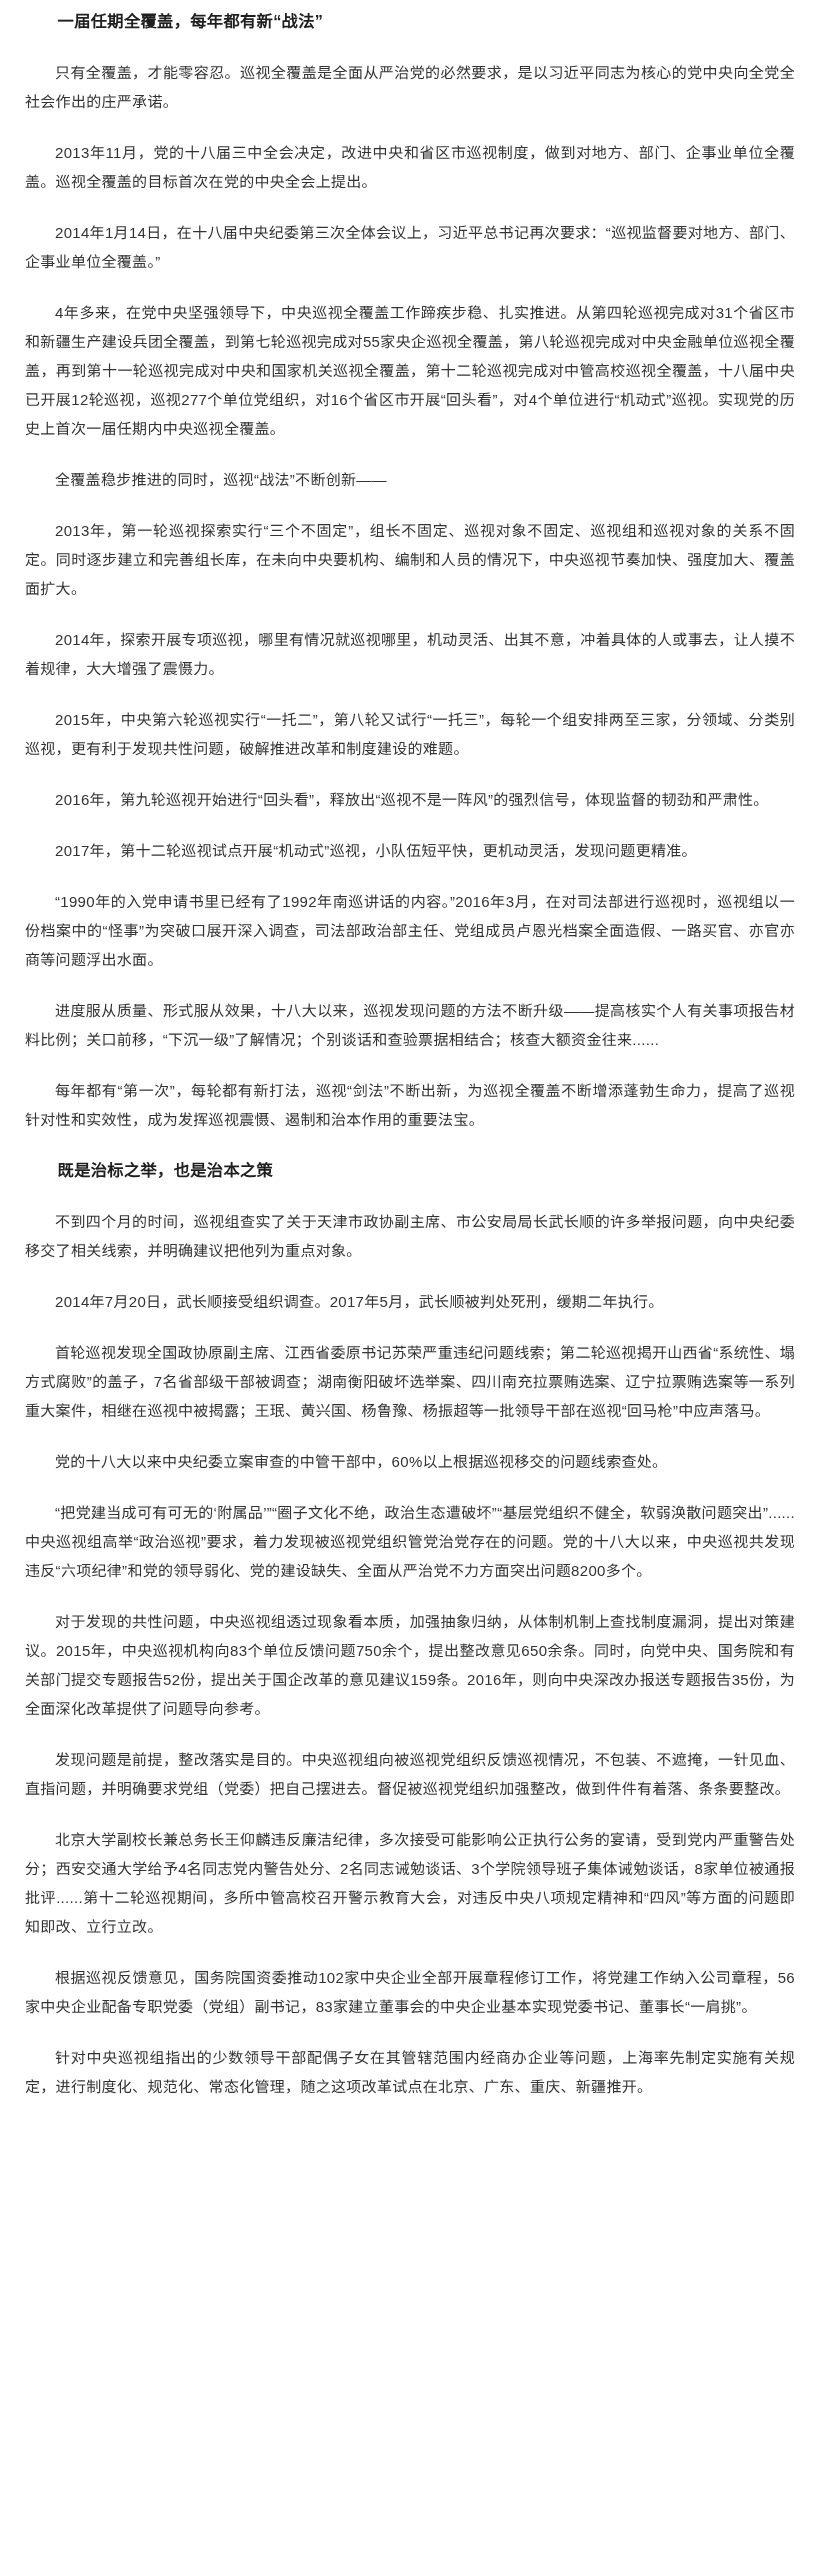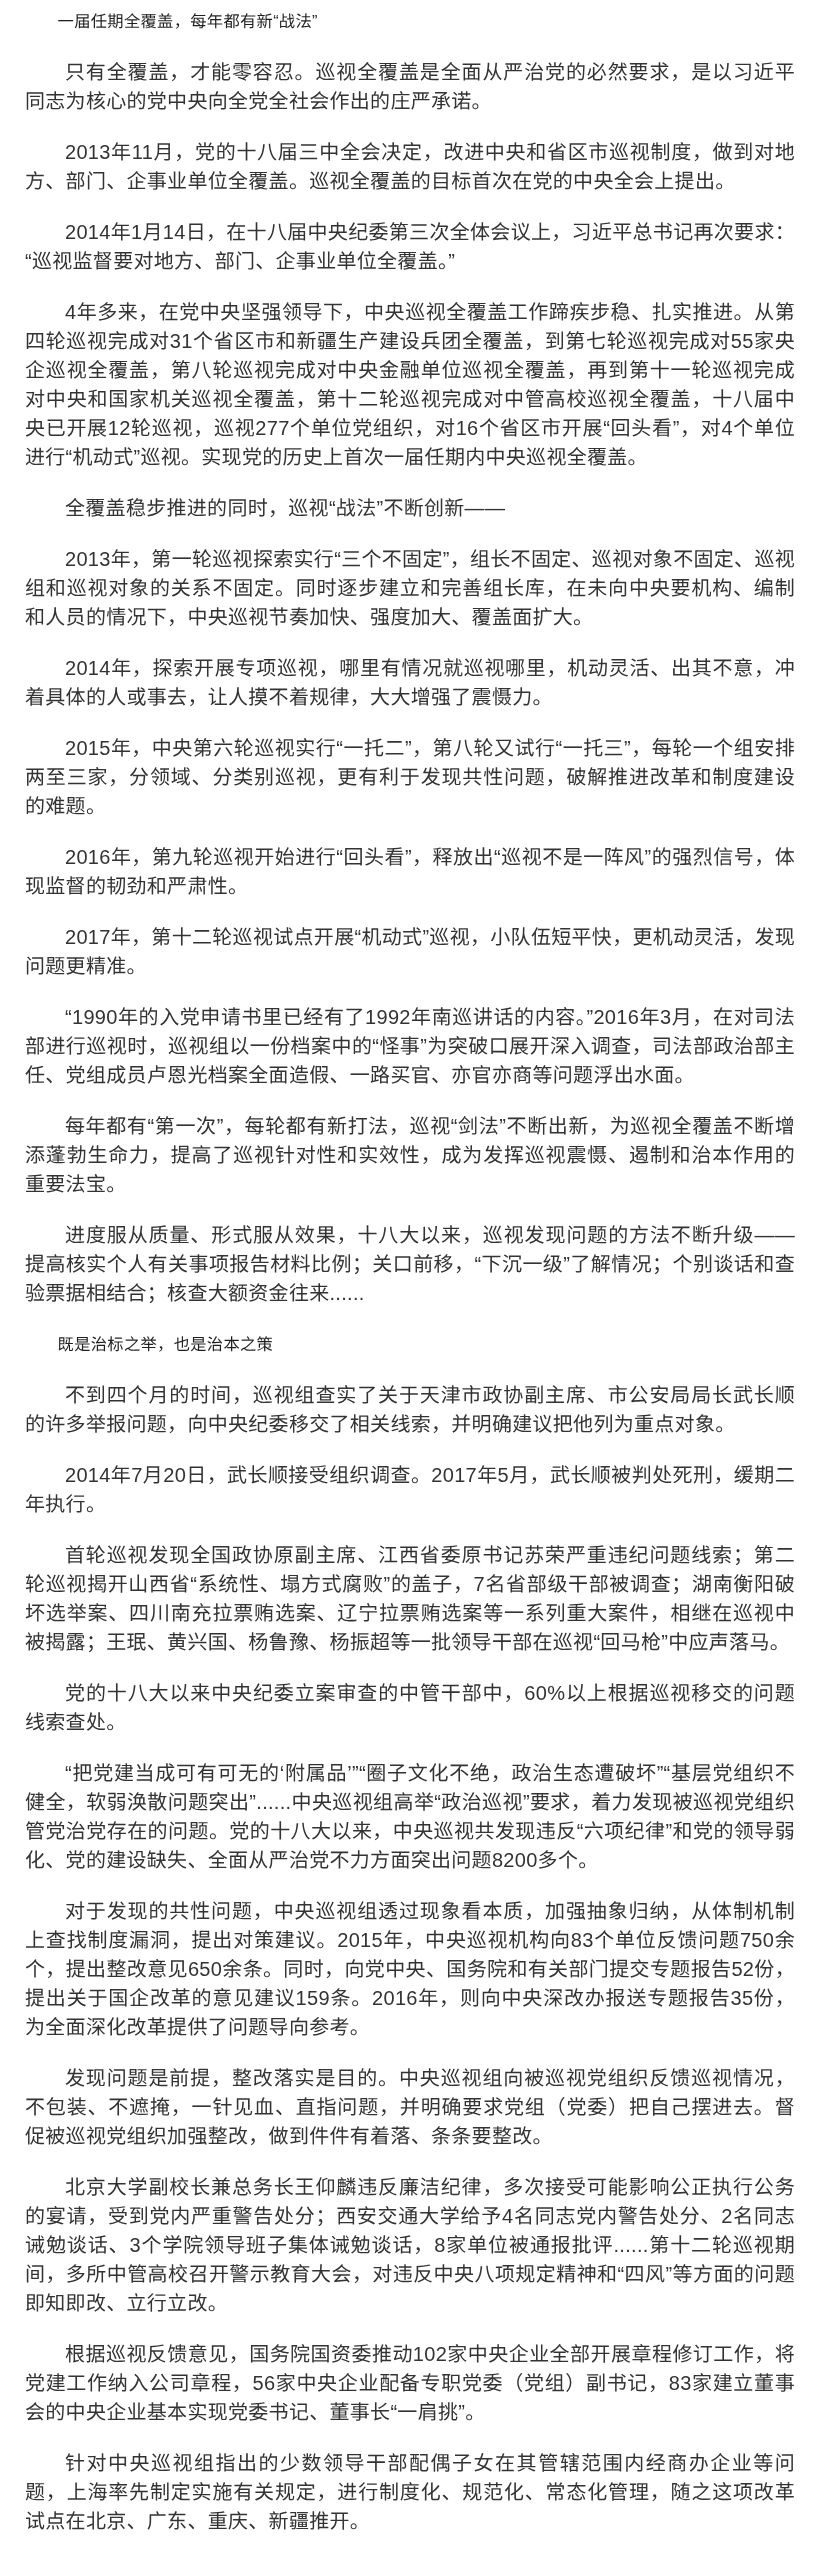--- a/index.html
+++ b/index.html
@@ -8,32 +8,32 @@
     background: #ffffff;
   }
   .page {
     width: 821px;
     box-sizing: border-box;
     background: #ffffff;
     padding: 3.7px 26px 33px 25px;
     font-family: "Liberation Sans", "DejaVu Sans", sans-serif;
   }
   .para {
-    font-size: 20px;
+    font-size: 15px;
     line-height: 29px;
     color: #333333;
     margin: 22px 0;
     text-indent: 2em;
     text-align: justify;
     letter-spacing: 0.3px;
   }
   .heading {
     font-size: 16.3px;
     line-height: 29px;
-    font-weight: normal;
+    font-weight: bold;
     color: #1f1f1f;
     margin: 22px 0;
     text-indent: 2em;
     letter-spacing: 0.3px;
   }
   .heading:first-child {
     margin-top: 3.7px;
   }
 </style>
 </head>
@@ -45,22 +45,22 @@
     <p class="para">2013年11月，党的十八届三中全会决定，改进中央和省区市巡视制度，做到对地方、部门、企事业单位全覆盖。巡视全覆盖的目标首次在党的中央全会上提出。</p>
     <p class="para">2014年1月14日，在十八届中央纪委第三次全体会议上，习近平总书记再次要求：“巡视监督要对地方、部门、企事业单位全覆盖。”</p>
     <p class="para">4年多来，在党中央坚强领导下，中央巡视全覆盖工作蹄疾步稳、扎实推进。从第四轮巡视完成对31个省区市和新疆生产建设兵团全覆盖，到第七轮巡视完成对55家央企巡视全覆盖，第八轮巡视完成对中央金融单位巡视全覆盖，再到第十一轮巡视完成对中央和国家机关巡视全覆盖，第十二轮巡视完成对中管高校巡视全覆盖，十八届中央已开展12轮巡视，巡视277个单位党组织，对16个省区市开展“回头看”，对4个单位进行“机动式”巡视。实现党的历史上首次一届任期内中央巡视全覆盖。</p>
     <p class="para">全覆盖稳步推进的同时，巡视“战法”不断创新——</p>
     <p class="para">2013年，第一轮巡视探索实行“三个不固定”，组长不固定、巡视对象不固定、巡视组和巡视对象的关系不固定。同时逐步建立和完善组长库，在未向中央要机构、编制和人员的情况下，中央巡视节奏加快、强度加大、覆盖面扩大。</p>
     <p class="para">2014年，探索开展专项巡视，哪里有情况就巡视哪里，机动灵活、出其不意，冲着具体的人或事去，让人摸不着规律，大大增强了震慑力。</p>
     <p class="para">2015年，中央第六轮巡视实行“一托二”，第八轮又试行“一托三”，每轮一个组安排两至三家，分领域、分类别巡视，更有利于发现共性问题，破解推进改革和制度建设的难题。</p>
     <p class="para">2016年，第九轮巡视开始进行“回头看”，释放出“巡视不是一阵风”的强烈信号，体现监督的韧劲和严肃性。</p>
     <p class="para">2017年，第十二轮巡视试点开展“机动式”巡视，小队伍短平快，更机动灵活，发现问题更精准。</p>
     <p class="para">“1990年的入党申请书里已经有了1992年南巡讲话的内容。”2016年3月，在对司法部进行巡视时，巡视组以一份档案中的“怪事”为突破口展开深入调查，司法部政治部主任、党组成员卢恩光档案全面造假、一路买官、亦官亦商等问题浮出水面。</p>
+    <p class="para">进度服从质量、形式服从效果，十八大以来，巡视发现问题的方法不断升级——提高核实个人有关事项报告材料比例；关口前移，“下沉一级”了解情况；个别谈话和查验票据相结合；核查大额资金往来......</p>
     <p class="para">每年都有“第一次”，每轮都有新打法，巡视“剑法”不断出新，为巡视全覆盖不断增添蓬勃生命力，提高了巡视针对性和实效性，成为发挥巡视震慑、遏制和治本作用的重要法宝。</p>
-    <p class="para">进度服从质量、形式服从效果，十八大以来，巡视发现问题的方法不断升级——提高核实个人有关事项报告材料比例；关口前移，“下沉一级”了解情况；个别谈话和查验票据相结合；核查大额资金往来......</p>
     <h2 class="heading">既是治标之举，也是治本之策</h2>
     <p class="para">不到四个月的时间，巡视组查实了关于天津市政协副主席、市公安局局长武长顺的许多举报问题，向中央纪委移交了相关线索，并明确建议把他列为重点对象。</p>
     <p class="para">2014年7月20日，武长顺接受组织调查。2017年5月，武长顺被判处死刑，缓期二年执行。</p>
     <p class="para">首轮巡视发现全国政协原副主席、江西省委原书记苏荣严重违纪问题线索；第二轮巡视揭开山西省“系统性、塌方式腐败”的盖子，7名省部级干部被调查；湖南衡阳破坏选举案、四川南充拉票贿选案、辽宁拉票贿选案等一系列重大案件，相继在巡视中被揭露；王珉、黄兴国、杨鲁豫、杨振超等一批领导干部在巡视“回马枪”中应声落马。</p>
     <p class="para">党的十八大以来中央纪委立案审查的中管干部中，60%以上根据巡视移交的问题线索查处。</p>
     <p class="para">“把党建当成可有可无的‘附属品’”“圈子文化不绝，政治生态遭破坏”“基层党组织不健全，软弱涣散问题突出”......中央巡视组高举“政治巡视”要求，着力发现被巡视党组织管党治党存在的问题。党的十八大以来，中央巡视共发现违反“六项纪律”和党的领导弱化、党的建设缺失、全面从严治党不力方面突出问题8200多个。</p>
     <p class="para">对于发现的共性问题，中央巡视组透过现象看本质，加强抽象归纳，从体制机制上查找制度漏洞，提出对策建议。2015年，中央巡视机构向83个单位反馈问题750余个，提出整改意见650余条。同时，向党中央、国务院和有关部门提交专题报告52份，提出关于国企改革的意见建议159条。2016年，则向中央深改办报送专题报告35份，为全面深化改革提供了问题导向参考。</p>
     <p class="para">发现问题是前提，整改落实是目的。中央巡视组向被巡视党组织反馈巡视情况，不包装、不遮掩，一针见血、直指问题，并明确要求党组（党委）把自己摆进去。督促被巡视党组织加强整改，做到件件有着落、条条要整改。</p>
     <p class="para">北京大学副校长兼总务长王仰麟违反廉洁纪律，多次接受可能影响公正执行公务的宴请，受到党内严重警告处分；西安交通大学给予4名同志党内警告处分、2名同志诫勉谈话、3个学院领导班子集体诫勉谈话，8家单位被通报批评......第十二轮巡视期间，多所中管高校召开警示教育大会，对违反中央八项规定精神和“四风”等方面的问题即知即改、立行立改。</p>
     <p class="para">根据巡视反馈意见，国务院国资委推动102家中央企业全部开展章程修订工作，将党建工作纳入公司章程，56家中央企业配备专职党委（党组）副书记，83家建立董事会的中央企业基本实现党委书记、董事长“一肩挑”。</p>

